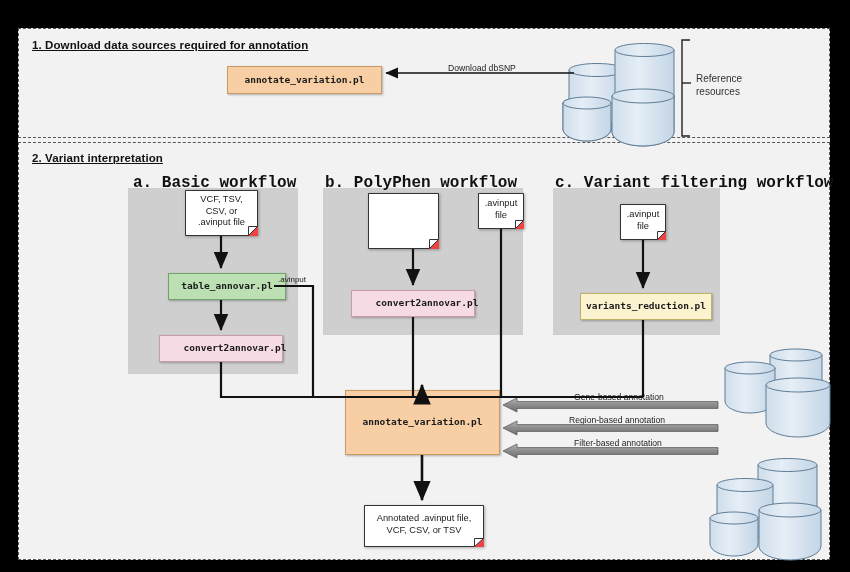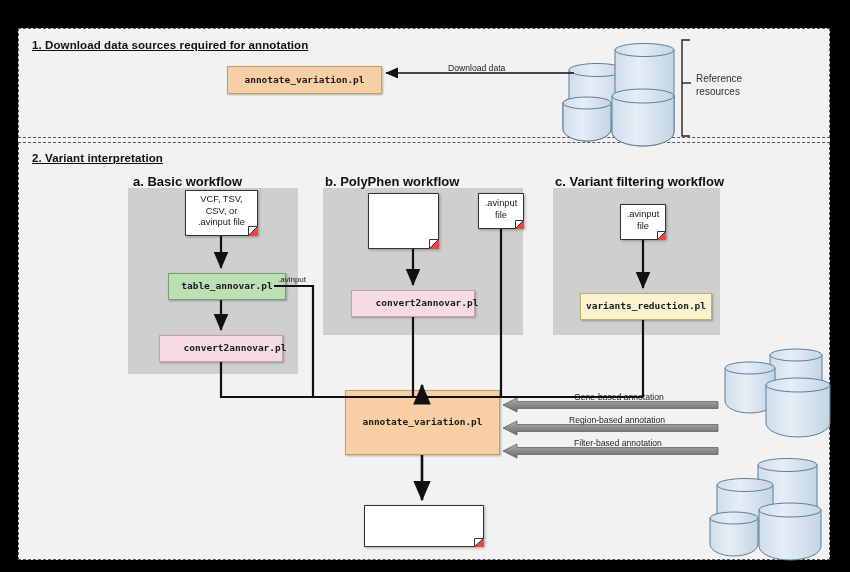--- a/index.html
+++ b/index.html
@@ -31,41 +31,41 @@
 
   
   .note{background:#ef4444;font-size:9.3px;color:#1a1a1a;line-height:1.28;
         filter:drop-shadow(1px 1px 1.5px rgba(0,0,0,.3));
         border:0;padding:3px 5px 6px 5px;}
   .note .inner{position:relative;z-index:2;}
   .noteShape{position:absolute;left:0;top:0;width:100%;height:100%;z-index:1;}
 
   
   .grp{position:absolute;background:#cfcfcf;}
-  .grp-title{position:absolute;font-size:13px;font-weight:bold;color:#111;white-space:nowrap;}
+  .grp-title{position:absolute;font-size:16px;font-weight:bold;color:#111;white-space:nowrap;font-family:Liberation Mono, monospace;}
 
   svg.layer{position:absolute;left:0;top:0;width:812px;height:532px;overflow:visible;pointer-events:none;}
   .lbl-sm{position:absolute;font-size:8px;color:#1a1a1a;white-space:nowrap;}
   .cyl-lbl{position:absolute;font-size:8.6px;color:#1a1a1a;white-space:nowrap;text-align:center;}
   .ref-lbl{position:absolute;font-size:10px;color:#333;line-height:1.25;white-space:nowrap;}
   .arrow-lbl{position:absolute;font-size:8.6px;color:#222;white-space:nowrap;}
 </style>
 </head>
 <body>
 
 <div id="canvas">
 
   <div class="section" id="sec1"></div>
   <div class="sec-title" style="left:14px;top:11px;">1. Download data sources required for annotation</div>
 
   <div class="node codebox c-orange" style="left:209px;top:38px;width:155px;height:28px;">
     <span>annotate_variation.pl</span>
   </div>
 
-  <div class="arrow-lbl" style="left:430px;top:35px;">Download data</div>
+  <div class="arrow-lbl" style="left:430px;top:35px;">Download dbSNP</div>
 
   <div class="cyl-lbl" style="left:597px;top:36px;width:60px;">dbSNP</div>
   <div class="cyl-lbl" style="left:552px;top:48px;width:50px;">ExAC</div>
   <div class="cyl-lbl" style="left:547px;top:79px;width:44px;">SIFT</div>
   <div class="cyl-lbl" style="left:592px;top:79px;width:62px;">PolyPhen</div>
 
   <div class="ref-lbl" style="left:678px;top:45px;">Reference</div>
   <div class="ref-lbl" style="left:678px;top:58px;">resources</div>
 
   <div class="section" id="sec2"></div>
@@ -143,20 +143,21 @@
   <div class="cyl-lbl" style="left:743px;top:450px;width:54px;">dbSNP</div>
   <div class="cyl-lbl" style="left:700px;top:463px;width:48px;">ExAC</div>
   <div class="cyl-lbl" style="left:694px;top:494px;width:44px;">SIFT</div>
   <div class="cyl-lbl" style="left:737px;top:490px;width:62px;">PolyPhen</div>
 
   <div class="node note" style="left:346px;top:477px;width:120px;height:42px;">
     <svg class="noteShape" viewBox="0 0 120 42" preserveAspectRatio="none">
       <path d="M0.5 0.5 H119.5 V33.5 L110.5 41.5 H0.5 Z" fill="#ffffff" stroke="#333" stroke-width="1"></path>
       <path d="M119.5 33.5 H110.5 V41.5" fill="none" stroke="#333" stroke-width="1"></path>
     </svg>
+    <span class="inner">Annotated .avinput file, VCF, CSV, or TSV</span>
   </div>
 
   <svg class="layer">
     <defs>
       <marker id="ah" markerWidth="9" markerHeight="9" refX="7.5" refY="4" orient="auto">
         <path d="M0,0.6 L8,4 L0,7.4 Z" fill="#111"></path>
       </marker>
       <marker id="ahL" markerWidth="9" markerHeight="9" refX="7.5" refY="4" orient="auto">
         <path d="M0,0.6 L8,4 L0,7.4 Z" fill="#111"></path>
       </marker>

